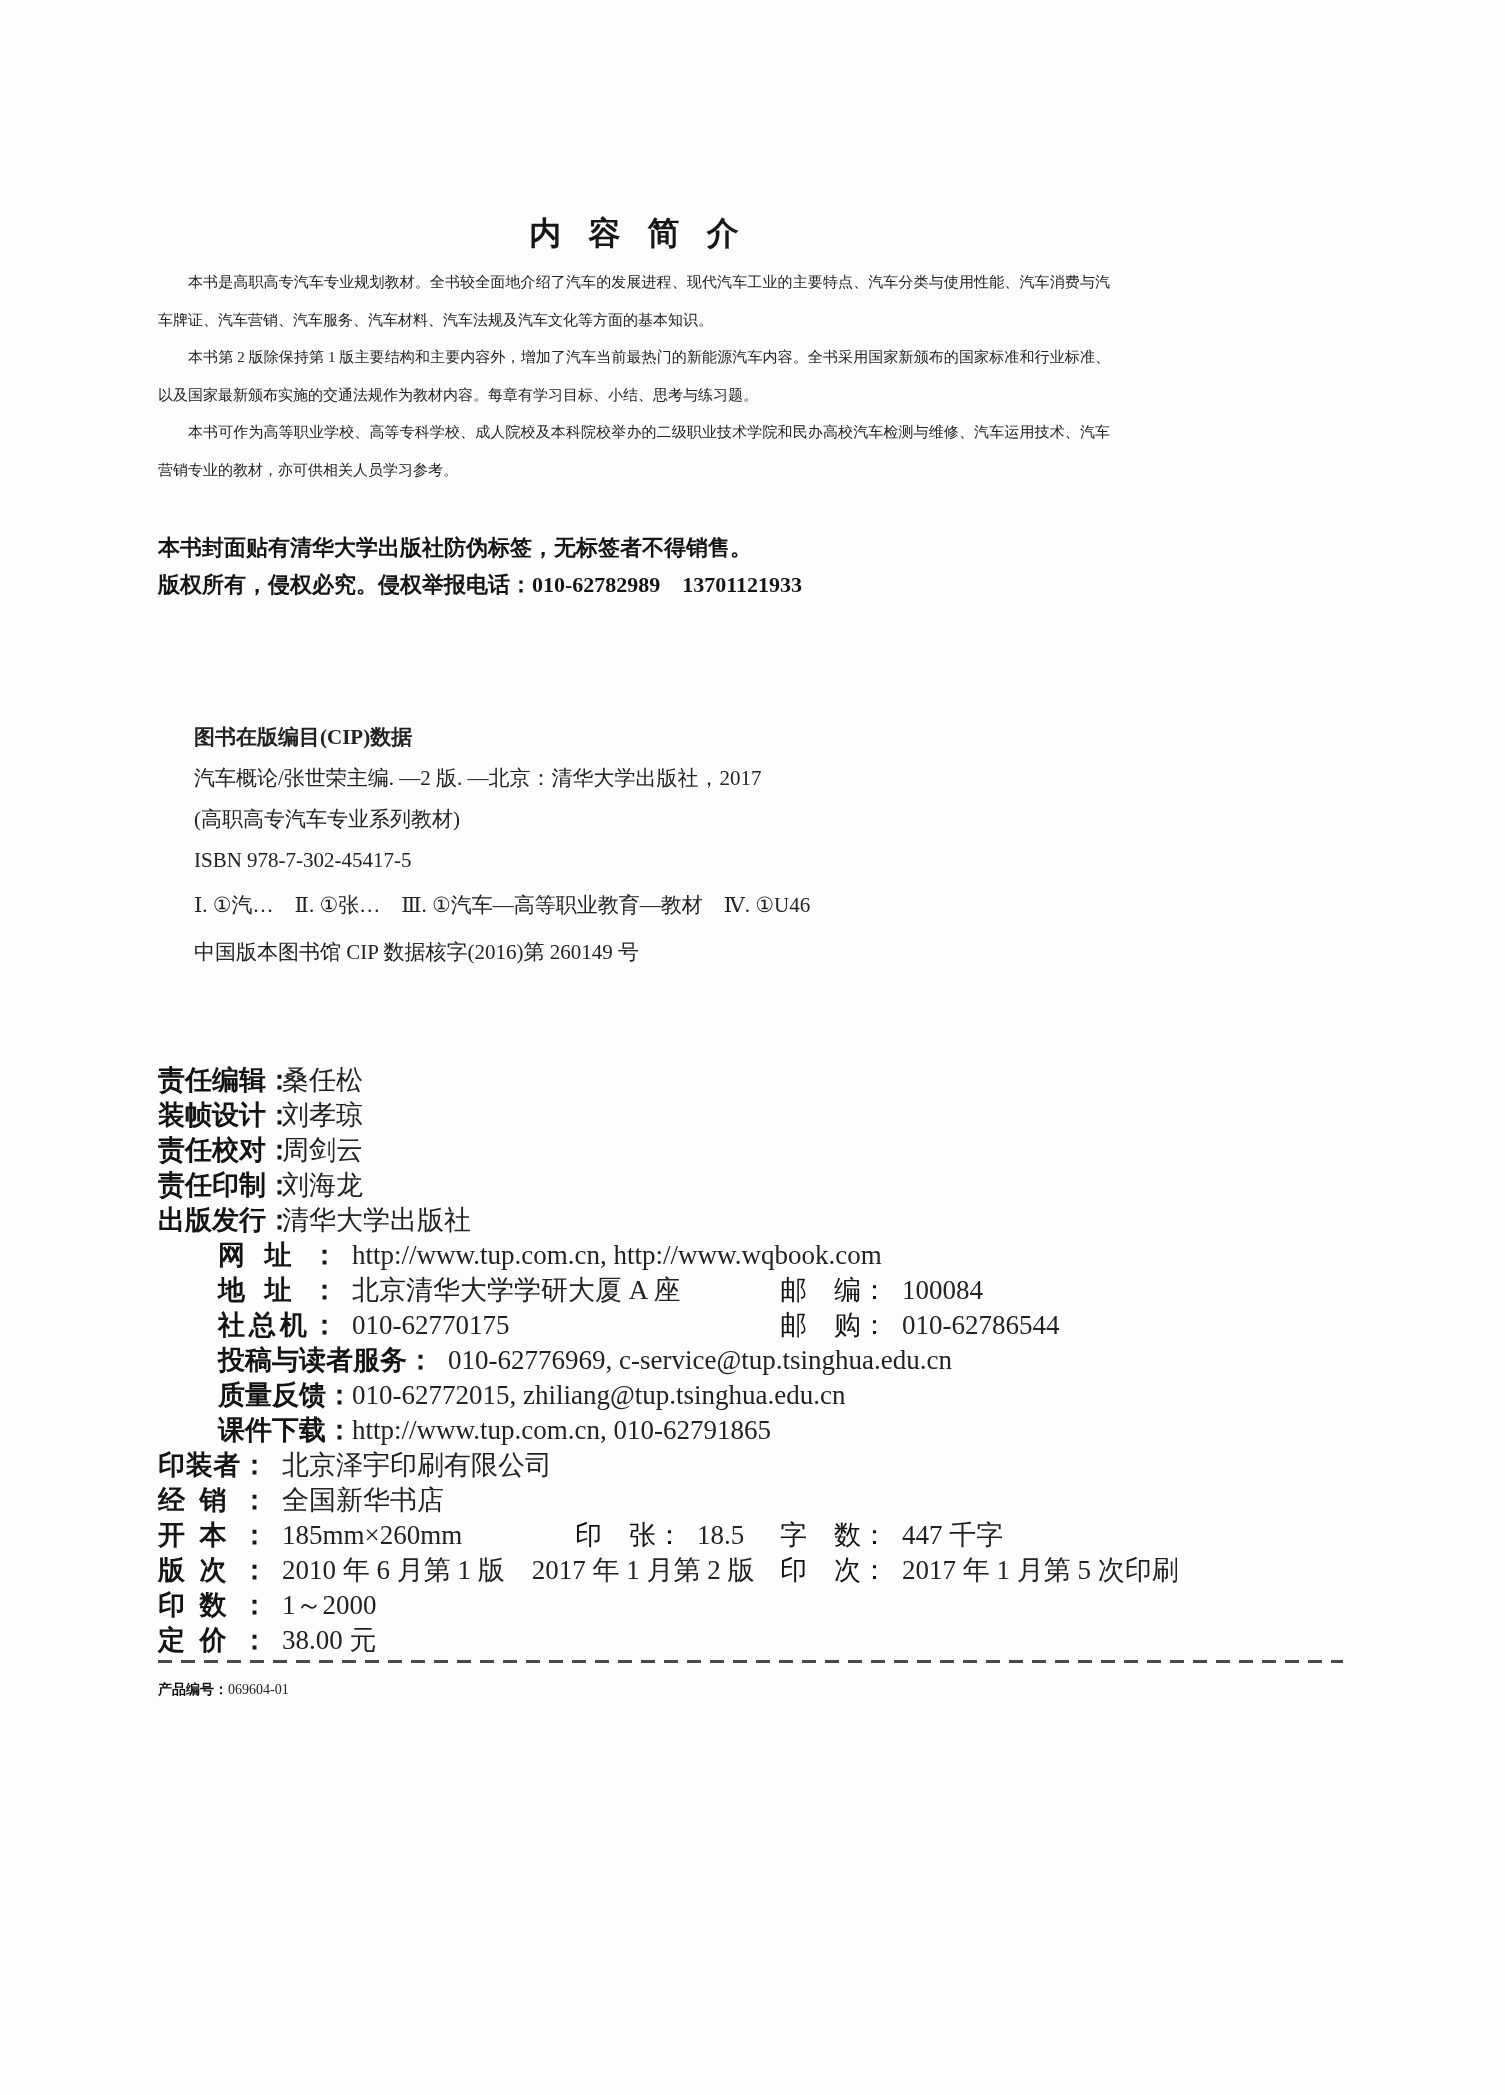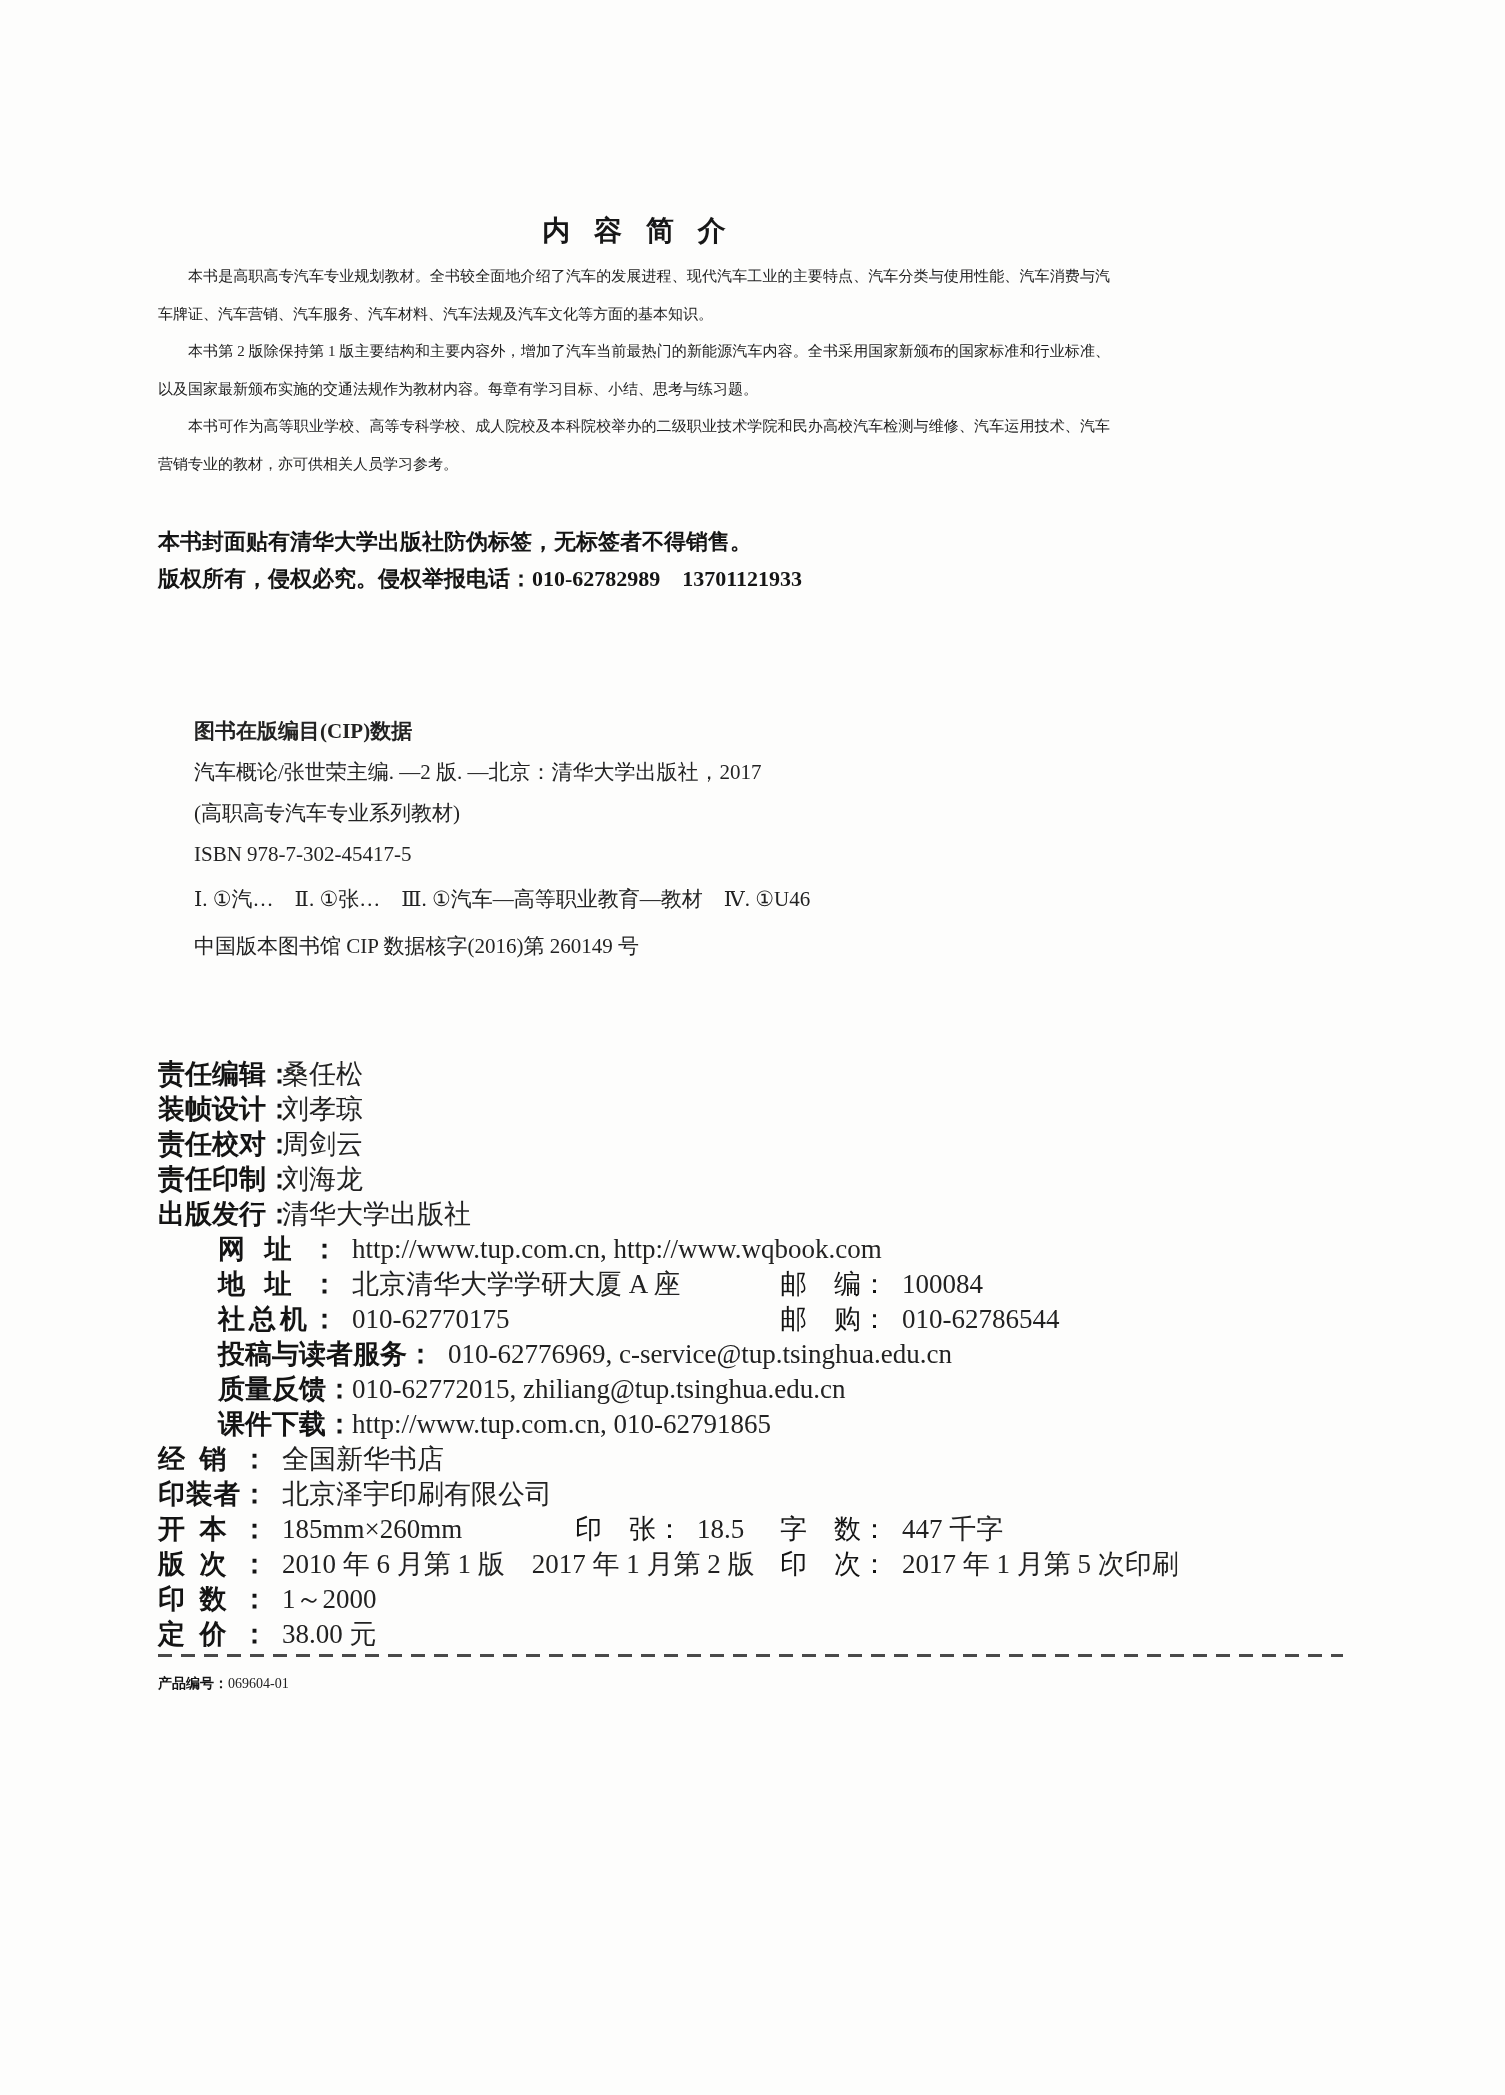--- a/index.html
+++ b/index.html
@@ -9,21 +9,21 @@
     background:#fdfdfc;
     overflow:hidden;
     font-family:"Liberation Serif","DejaVu Serif",serif;
     color:#1c1c1c;
   }
   .content { position:absolute; left:158px; top:0; width:1180px; }
 
   .title {
     margin:212px 0 8px 0;
     width:952px;
-    font-size:28px; font-weight:bold;
+    font-size:32px; font-weight:bold;
     text-align:center;
     letter-spacing:0.30em; text-indent:0.30em;
     color:#171717;
   }
 
   .para {
     width:952px; margin:0;
     font-size:15px; line-height:37.5px;
     text-align:justify; text-indent:2em;
     color:#222;
@@ -129,24 +129,24 @@
         </div>
         <div class="crow">
           <span class="clbl">质量反馈：</span><span class="cval">010-62772015, zhiliang@tup.tsinghua.edu.cn</span>
         </div>
         <div class="crow">
           <span class="clbl">课件下载：</span><span class="cval">http://www.tup.com.cn, 010-62791865</span>
         </div>
       </div>
 
       <div class="crow">
-        <span class="clbl">经销：</span><span class="cval">全国新华书店</span>
+        <span class="clbl">印装者：</span><span class="cval">北京泽宇印刷有限公司</span>
       </div>
       <div class="crow">
-        <span class="clbl">印装者：</span><span class="cval">北京泽宇印刷有限公司</span>
+        <span class="clbl">经销：</span><span class="cval">全国新华书店</span>
       </div>
       <div class="crow">
         <span class="clbl">开本：</span><span class="cval">185mm×260mm</span>
         <span class="col2">
           <span class="clbl2">印　张：</span><span class="cval">18.5</span>
         </span>
         <span class="col3">
           <span class="clbl2">字　数：</span><span class="cval">447 千字</span>
         </span>
       </div>

